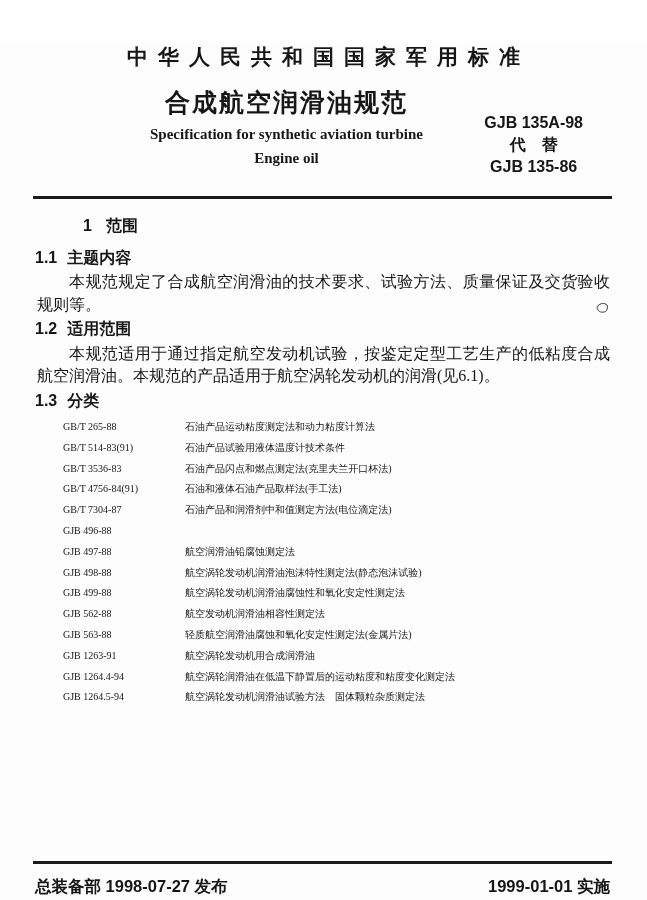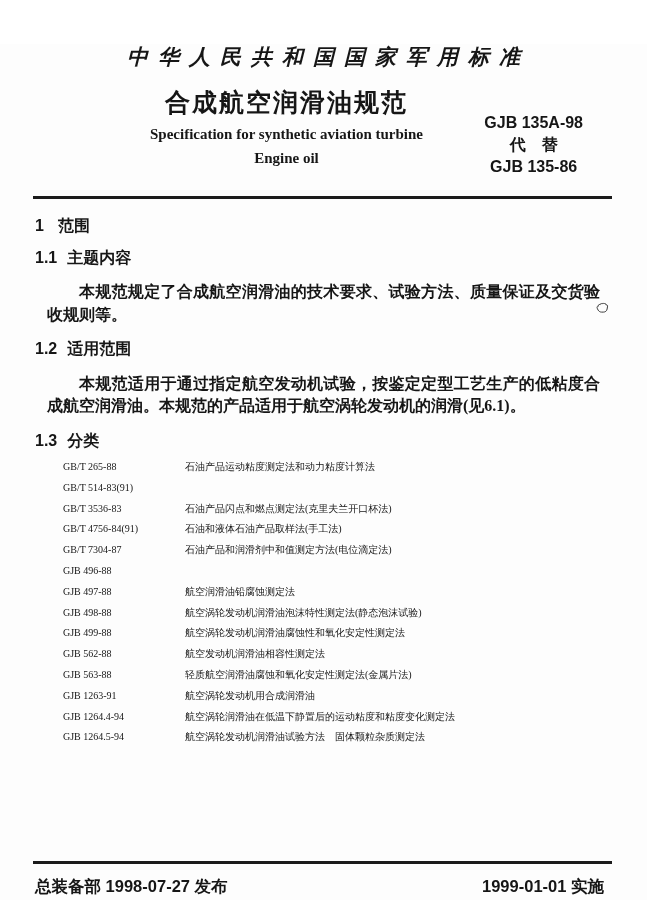--- a/index.html
+++ b/index.html
@@ -17,21 +17,20 @@
   
   .std-line {
     margin: 44px 0 0 0;
     text-align: center;
     font-family: "Liberation Sans", sans-serif;
     font-weight: bold;
     font-size: 21px;
     line-height: 26px;
     letter-spacing: 10px;
     text-indent: 10px; 
-    font-style: italic;
   }
   .title-wrap { position: relative; margin-top: 16px; }
   .title-cn {
     text-align: center;
     padding-right: 74px;
     font-family: "Liberation Sans", sans-serif;
     font-weight: bold;
     font-size: 25px;
     line-height: 32px;
     letter-spacing: 2px;
@@ -63,39 +62,39 @@
     margin: 0 35px;
     font-size: 16px;
     line-height: 22.5px;
     text-align: justify;
   }
   .sec-h {
     font-family: "Liberation Sans", sans-serif;
     font-weight: bold;
   }
   .sec-h .h-num { margin-right: 14px; }
-  .sec-h.level1 { margin-top: 16px; }
+  .sec-h.level1 { margin-top: 16px; margin-left: 48px; }
   .sec-h.sub .h-num { margin-right: 10px; }
   .sec-h.sub { margin-top: 9px; }
   .sec-h.sub2 { margin-top: 0; }
-  .body-para { margin: 12px; text-indent: 2em; font-weight: bold; }
+  .body-para { margin: 2px; text-indent: 2em; }
   .sec2-h { margin-top: 4px; }
   
   .ref-list {
     margin: 5px 0 0 28px;
     font-size: 10px;
     line-height: 20.8px;
   }
   .ref-row { display: flex; }
   .ref-code { width: 122px; flex: 0 0 122px; white-space: nowrap; }
   .ref-title { flex: 1; }
   
   .footer-row {
     position: absolute;
-    left: 35px; right: 43px; top: 831px;
+    left: 35px; right: 37px; top: 831px;
     display: flex;
     justify-content: space-between;
     font-family: "Liberation Sans", sans-serif;
     font-weight: bold;
     font-size: 16.5px;
     line-height: 22px;
   }
   
   .cursor-hand {
     position: absolute;
@@ -147,20 +146,21 @@
 
 
     <div class="ref-list" id="ref-list">
     <div class="ref-row">
       <span class="ref-code">GB/T 265-88</span>
       <span class="ref-title">石油产品运动粘度测定法和动力粘度计算法</span>
     </div>
 
     <div class="ref-row">
       <span class="ref-code">GB/T 514-83(91)</span>
+      <span class="ref-title">石油产品试验用液体温度计技术条件</span>
     </div>
 
     <div class="ref-row">
       <span class="ref-code">GB/T 3536-83</span>
       <span class="ref-title">石油产品闪点和燃点测定法(克里夫兰开口杯法)</span>
     </div>
 
     <div class="ref-row">
       <span class="ref-code">GB/T 4756-84(91)</span>
       <span class="ref-title">石油和液体石油产品取样法(手工法)</span>

